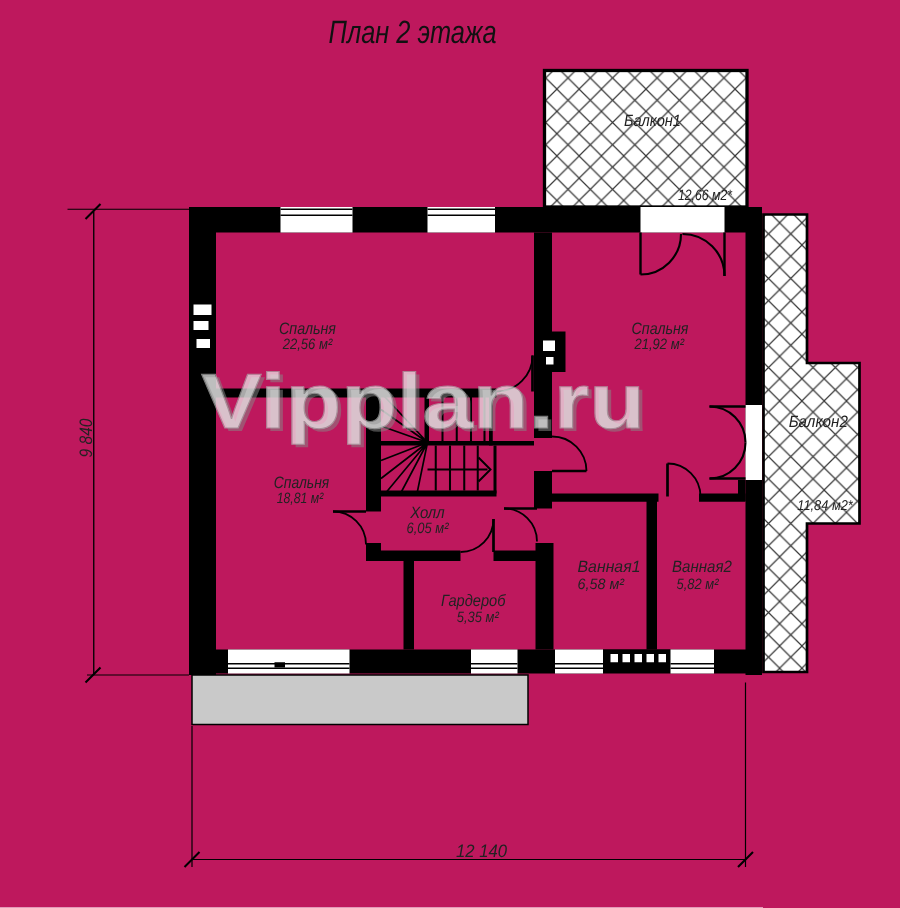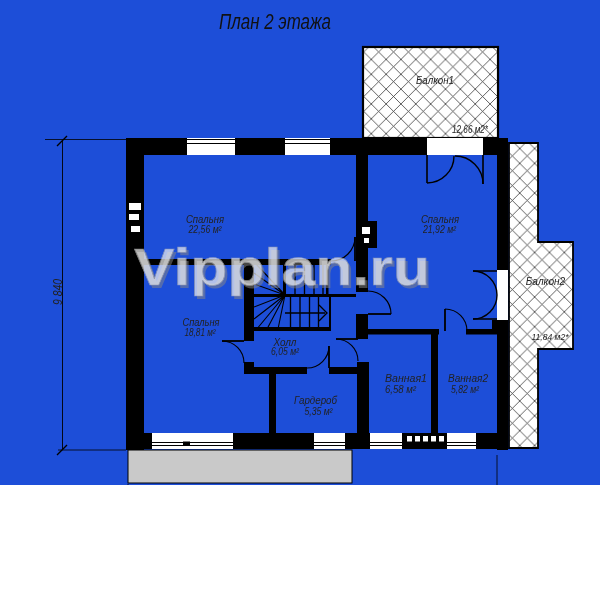--- a/index.html
+++ b/index.html
@@ -1,16 +1,16 @@
 <!DOCTYPE html>
 <html><head>
 <meta charset="utf-8">
 <style>
 html,body{margin:0;padding:0;background:#fff;}
-#page{position:relative;width:600px;height:485px;background:#1d4ed8;overflow:hidden;}
+#page{position:relative;width:600px;height:605px;background:#be185d;overflow:hidden;}
 svg{position:absolute;left:0;top:0;}
 text{font-family:"Liberation Sans",sans-serif;}
 </style>
 </head>
 <body>
 <div id="page">
 <svg width="600" height="605" viewBox="0 0 600 605">
 <defs>
 <pattern id="hatch" width="14.85" height="14.85" patternUnits="userSpaceOnUse">
 <path d="M0 0L14.85 14.85M14.85 0L0 14.85" stroke="#383838" stroke-width="0.8" fill="none"></path>

